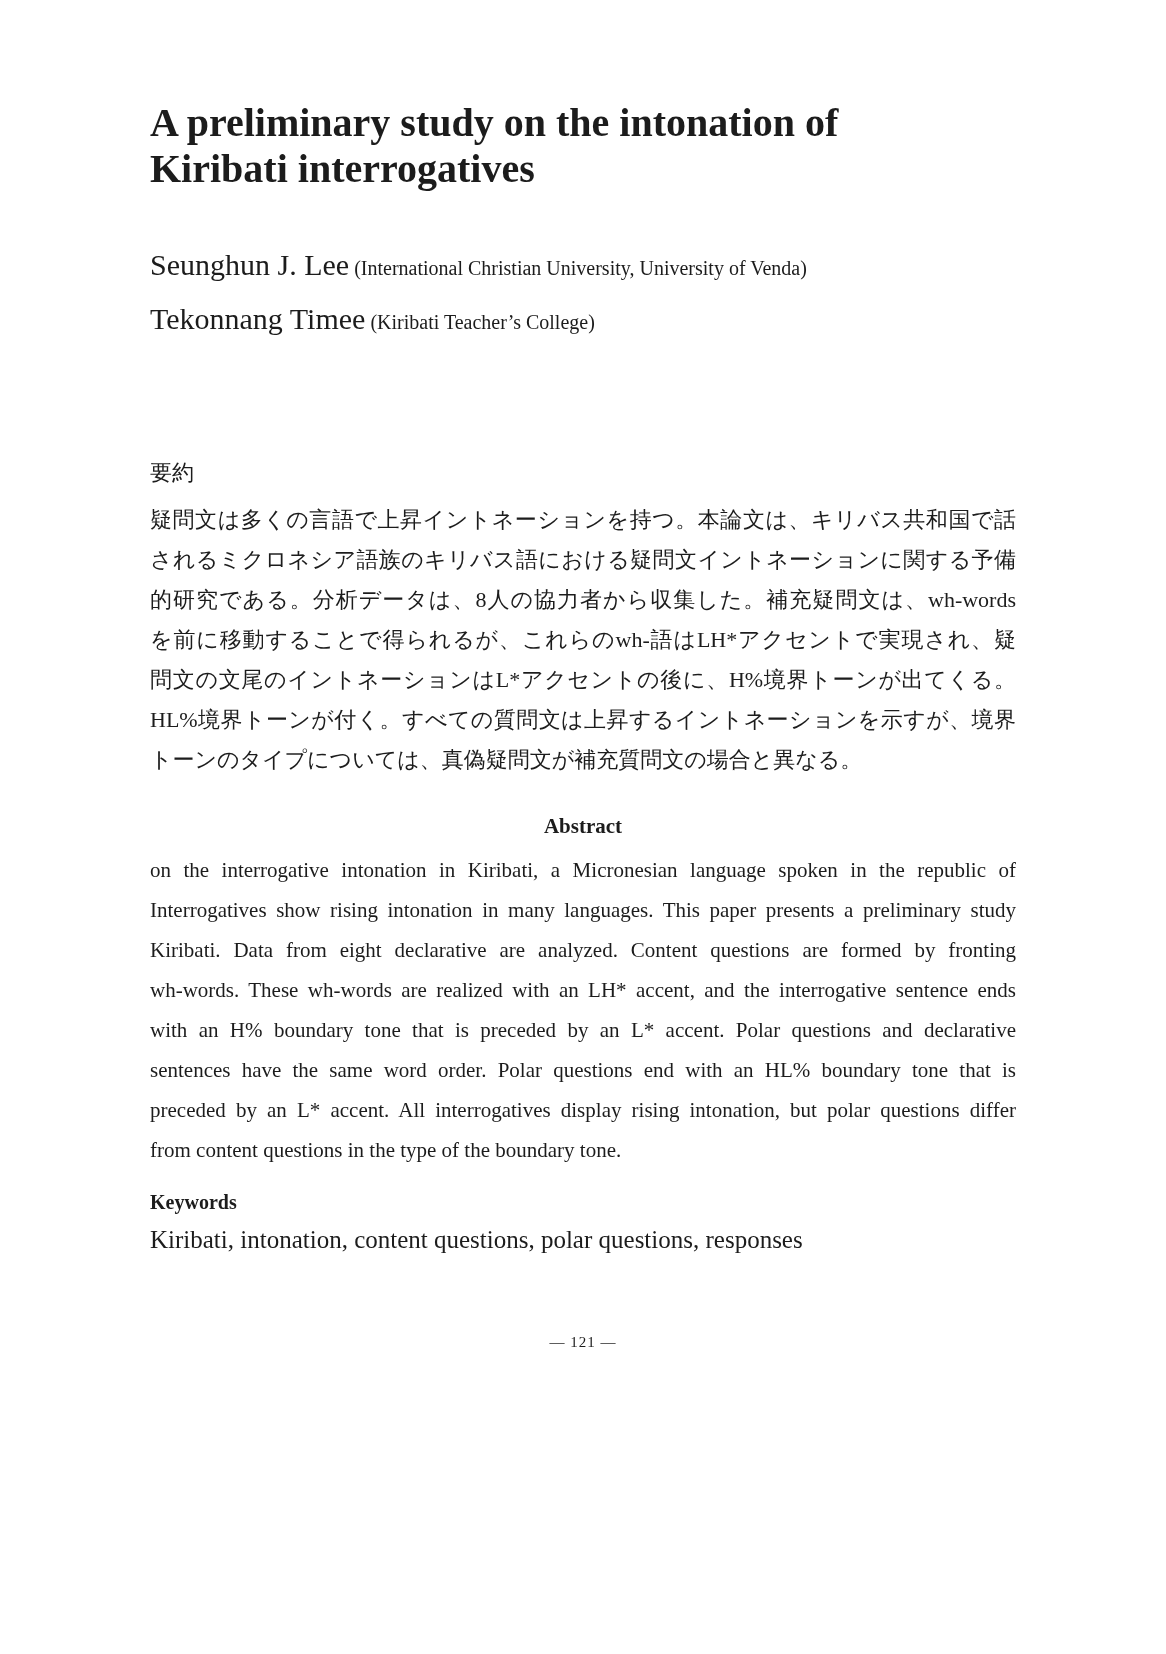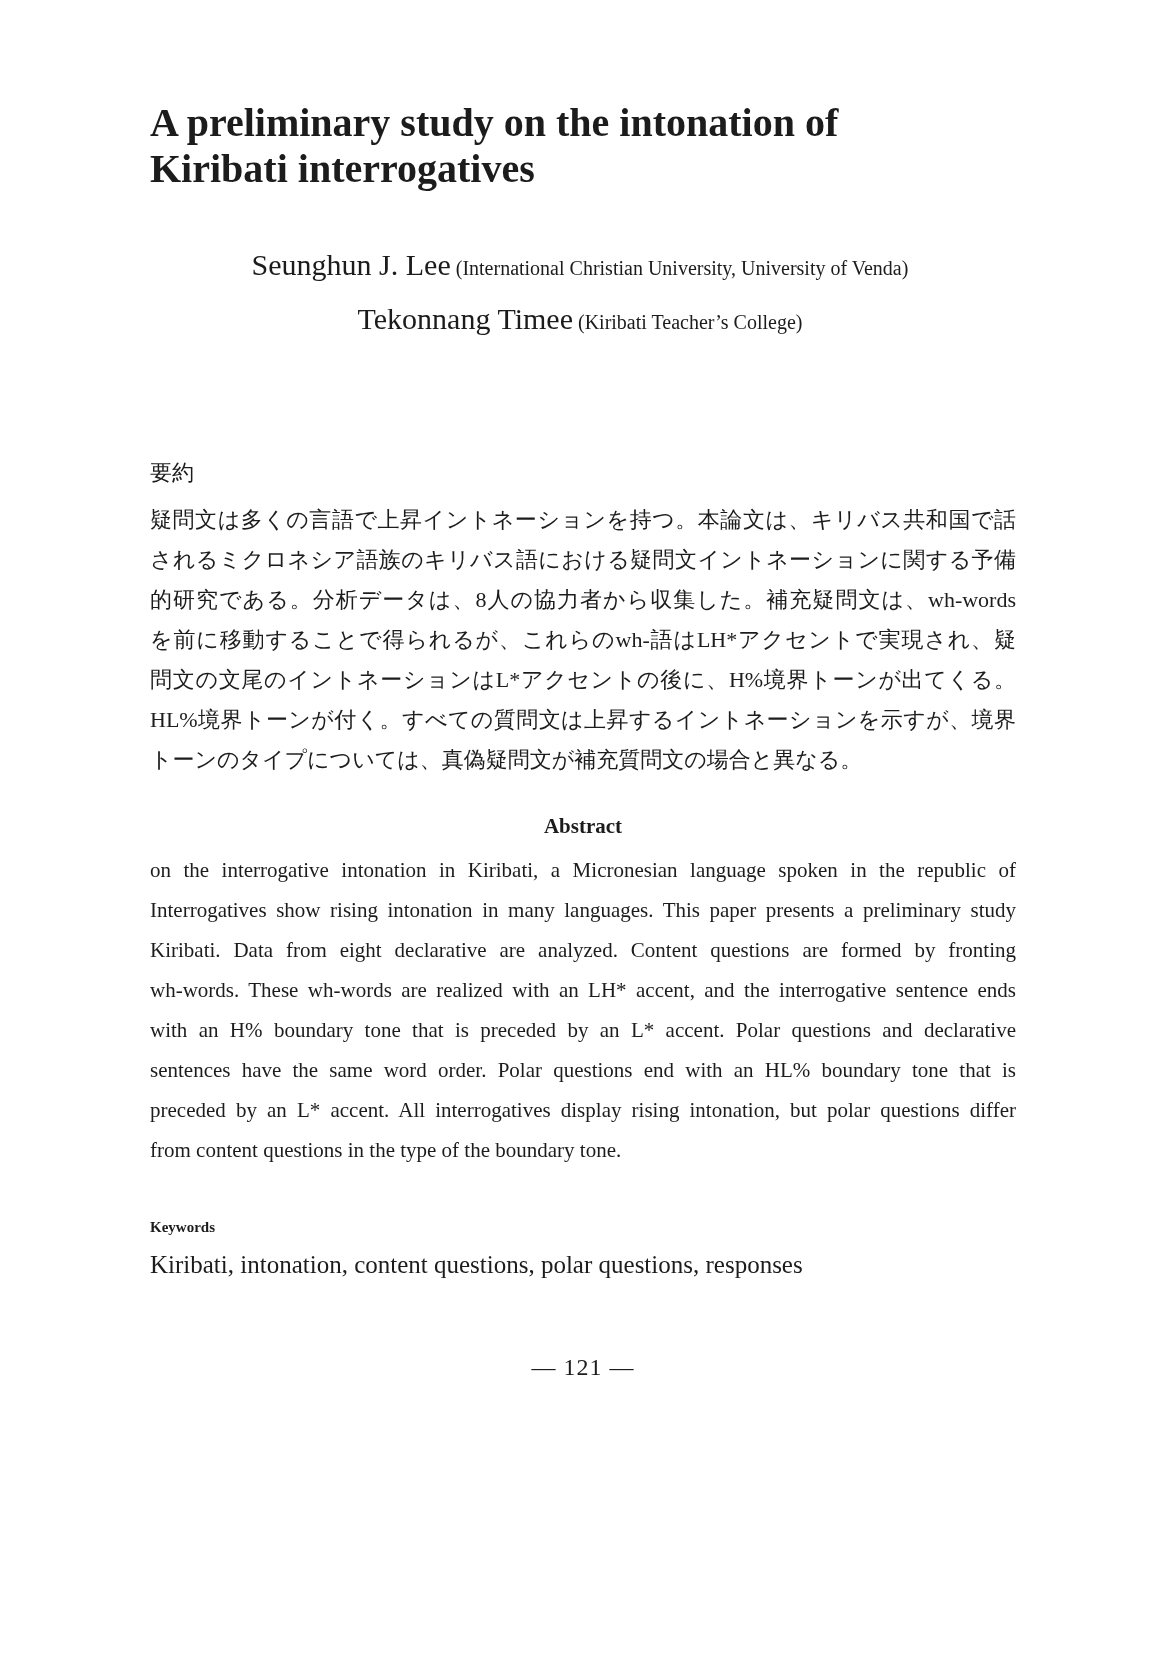--- a/index.html
+++ b/index.html
@@ -27,21 +27,21 @@
   .paper-title {
     margin-top: 100px;
     text-align: left;
     font-size: 40px;
     font-weight: bold;
     line-height: 46px;
   }
 
   .authors {
     margin-top: 48px;
-    text-align: center;
+    text-align: left;
     padding-right: 6px;
   }
   .author-row { line-height: 49px; white-space: nowrap; }
   .author-name { font-size: 30px; }
   .author-affiliation { font-size: 20px; }
 
   .jp-heading {
     margin-top: 110px;
     font-size: 22px;
     line-height: 30px;
@@ -56,35 +56,35 @@
     line-height: 28px;
     text-align: center;
   }
   .abstract-para { margin-top: 10px; font-size: 21px; }
   .abstract-para .line { line-height: 40px; }
 
   .line.just { text-align: justify; text-align-last: justify; }
   .line.last { text-align: left; text-align-last: left; }
 
   .keywords-heading {
-    margin-top: 43px;
-    font-size: 15px;
+    margin-top: 18px;
+    font-size: 20px;
     font-weight: bold;
     line-height: 28px;
   }
   .keywords-text {
     margin-top: 10px;
     font-size: 25px;
     line-height: 28px;
   }
 
   .footer {
     margin-top: 76px;
     text-align: center;
-    font-size: 24px;
+    font-size: 15px;
     line-height: 24px;
     letter-spacing: 1px;
   }
 </style>
 </head>
 <body>
 
 <div class="page">
   <div class="content">
 

